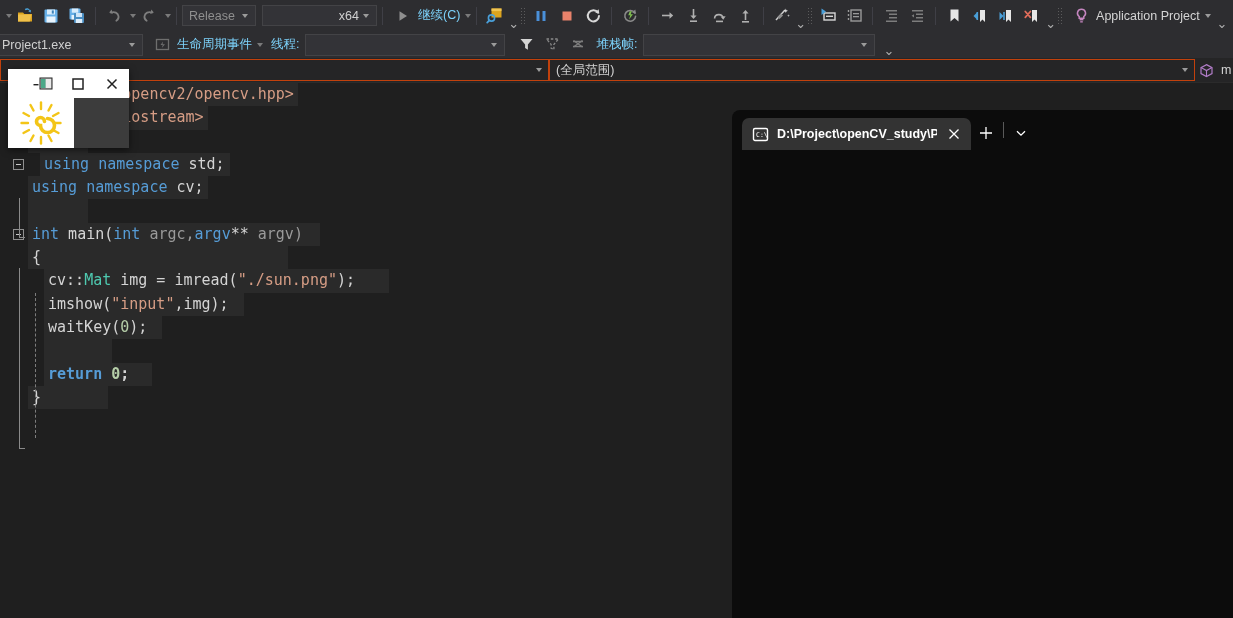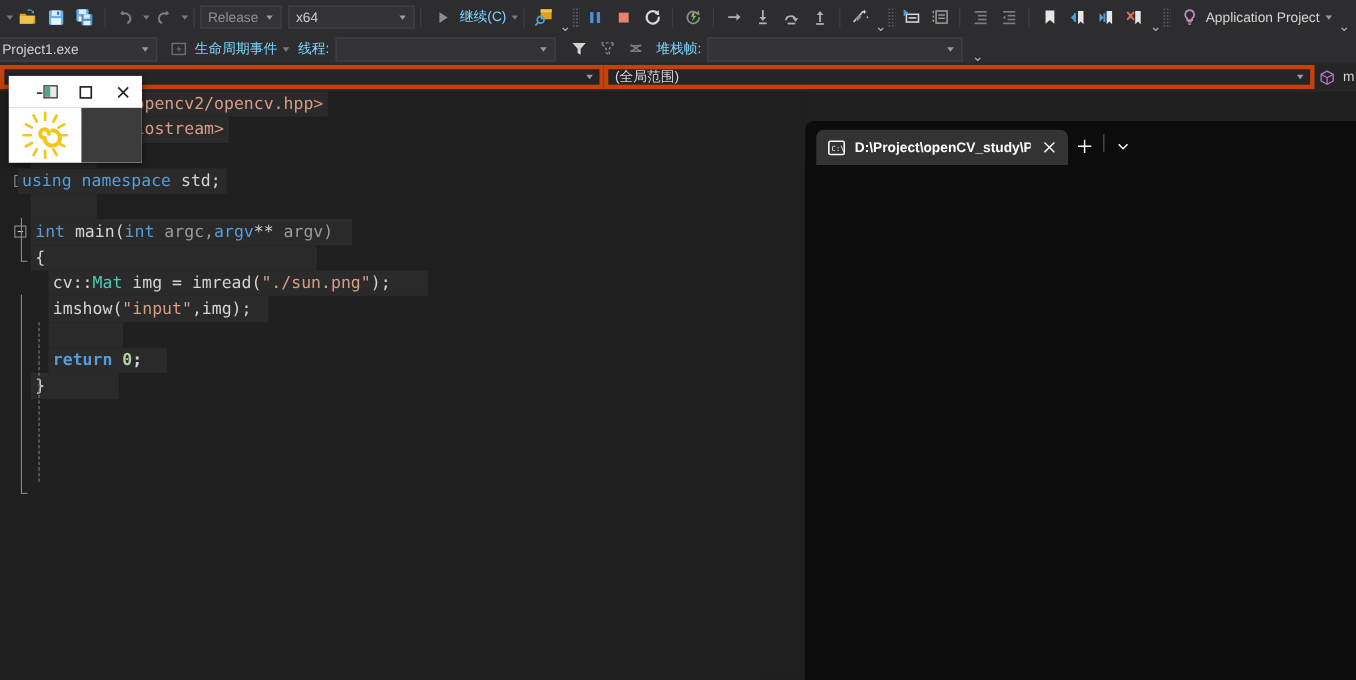--- a/index.html
+++ b/index.html
@@ -115,21 +115,21 @@
     top: 58px; left: 0;
     width: 1233px; height: 25px;
     background: #252526;
     display: flex;
     align-items: center;
     box-sizing: border-box;
     border-bottom: 1px solid #2b2b2b;
   }
   .nav-combo {
     height: 22px;
-    border: 4px solid #c2410c;
+    border: 1px solid #c2410c;
     background: #252526;
     display: flex;
     align-items: center;
     color: #d4d4d4;
     font-size: 12.5px;
     box-sizing: border-box;
     padding-left: 6px;
     flex: 0 0 auto;
   }
   .nav-combo .combo-arrow {
@@ -371,21 +371,21 @@
     </div>
     <div class="caret dim"></div>
 
     <div class="tb-sep"></div>
 
     <div class="combo dimtext" id="config-combo" style="width:74px;">
       <span class="combo-label">Release</span>
       <span class="combo-arrow"></span>
     </div>
 
-    <div class="combo" id="platform-combo" style="width:115px;margin-left:6px;">
+    <div class="combo" id="platform-combo" style="width:115px;margin-left:6px;text-align:right;">
       <span class="combo-label">x64</span>
       <span class="combo-arrow"></span>
     </div>
 
     <div class="tb-sep"></div>
 
     <div class="tb-btn" style="padding-left:4px;">
       <svg width="14" height="14" viewBox="0 0 14 14">
         <path d="M3.5 2.2 11 7l-7.5 4.8z" fill="#8f8f8f"></path>
       </svg>
@@ -632,26 +632,28 @@
       </span>
       <span class="tb-text bright" style="margin-left:5px;">m</span>
     </div>
   </div>
 
   <div id="editor">
     <div id="code-lines">
         <div class="code-line"><span class="code-text" style="left: 28px; min-width: 252px;"><span class="t-pp">#include</span><span class="t-str"> &lt;opencv2/opencv.hpp&gt;</span></span></div>
         <div class="code-line"><span class="code-text" style="left: 28px; min-width: 180px;"><span class="t-pp">#include</span><span class="t-str"> &lt;iostream&gt;</span></span></div>
         <div class="code-line"><span class="code-text" style="left: 28px; min-width: 60px;"> </span></div>
-        <div class="code-line"><span class="fold-box"></span><span class="code-text" style="left: 16px; min-width: 190px;"><span class="t-kw">using namespace </span><span class="t-id">std;</span></span></div>
+        <div class="code-line"><span class="fold-box"></span><span class="code-text" style="left: 40px; min-width: 190px;"><span class="t-kw">using namespace </span><span class="t-id">std;</span></span></div>
+        <div class="code-line"><span class="code-text" style="left: 28px; min-width: 180px;"><span class="t-kw">using namespace </span><span class="t-id">cv;</span></span></div>
         <div class="code-line"><span class="code-text" style="left: 28px; min-width: 60px;"> </span></div>
         <div class="code-line"><span class="fold-box"></span><span class="code-text" style="left: 28px; min-width: 292px;"><span class="t-kw">int</span><span class="t-id"> main(</span><span class="t-kw">int</span><span class="t-param"> argc,</span><span class="t-kw">argv</span><span class="t-id">** </span><span class="t-param">argv)</span></span></div>
         <div class="code-line"><span class="code-text" style="left: 28px; min-width: 260px;"><span class="t-punc">{</span></span></div>
         <div class="code-line"><span class="code-text" style="left: 44px; min-width: 345px;"><span class="t-id">cv::</span><span class="t-type">Mat</span><span class="t-id"> img = imread(</span><span class="t-str">"./sun.png"</span><span class="t-id">);</span></span></div>
         <div class="code-line"><span class="code-text" style="left: 44px; min-width: 200px;"><span class="t-id">imshow(</span><span class="t-str">"input"</span><span class="t-id">,img);</span></span></div>
+        <div class="code-line"><span class="code-text" style="left: 44px; min-width: 118px;"><span class="t-id">waitKey(</span><span class="t-num">0</span><span class="t-id">);</span></span></div>
         <div class="code-line"><span class="code-text" style="left: 44px; min-width: 68px;"> </span></div>
         <div class="code-line"><span class="code-text" style="left: 44px; min-width: 108px; font-weight: bold;"><span class="t-kw">return</span><span class="t-num"> 0</span><span class="t-punc">;</span></span></div>
         <div class="code-line"><span class="code-text" style="left: 28px; min-width: 80px;"><span class="t-punc">}</span></span></div>
       </div>
 
     <div class="vline" style="left:19px; top:8px; height:48px;"></div>
     <div class="hline" style="left:19px; top:55px; width:6px;"></div>
 
     <div class="vline" style="left:19px; top:115px; height:40px;"></div>
     <div class="hline" style="left:19px; top:154px; width:6px;"></div>

